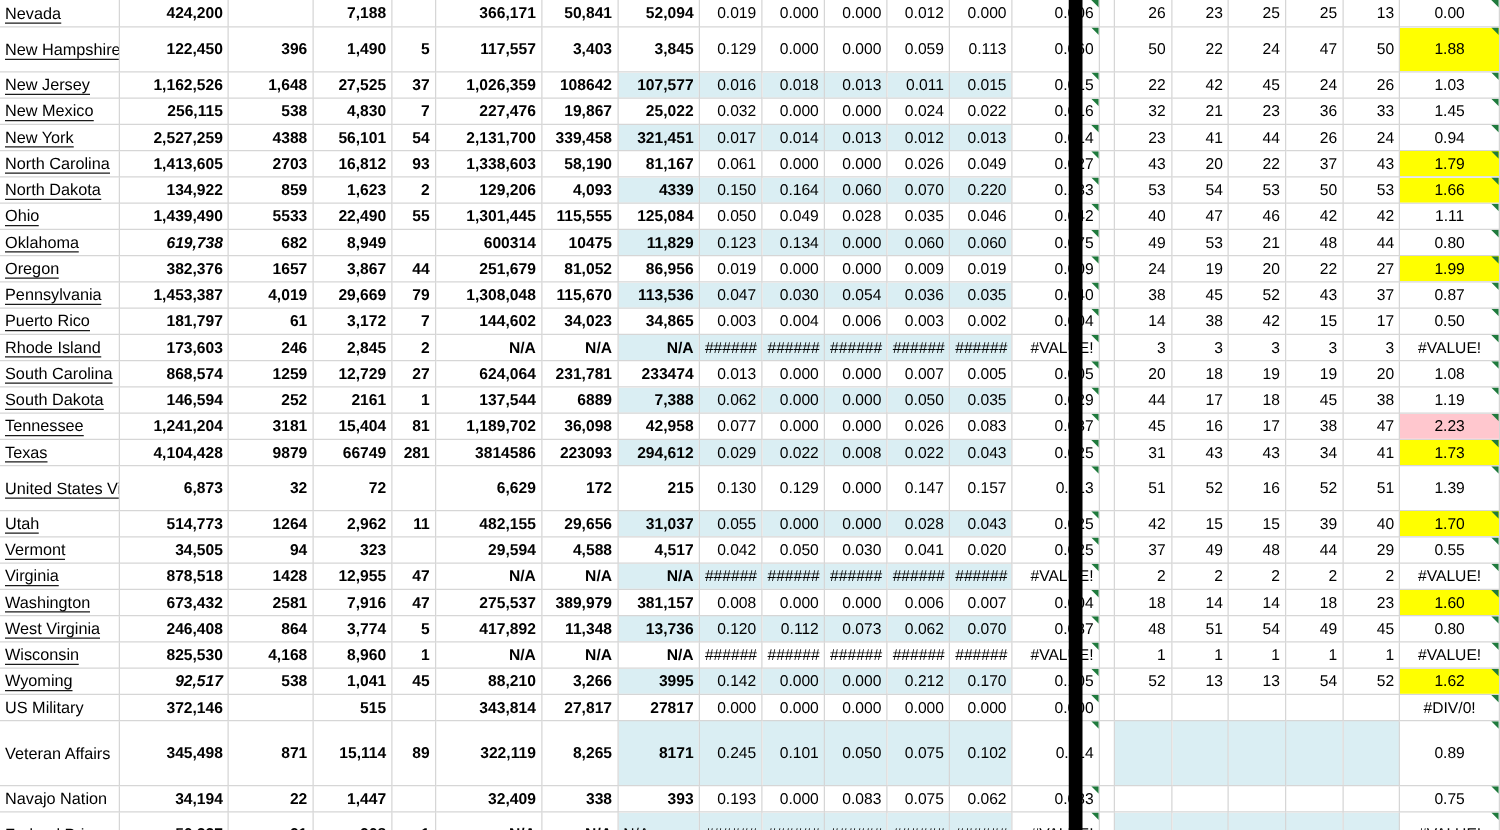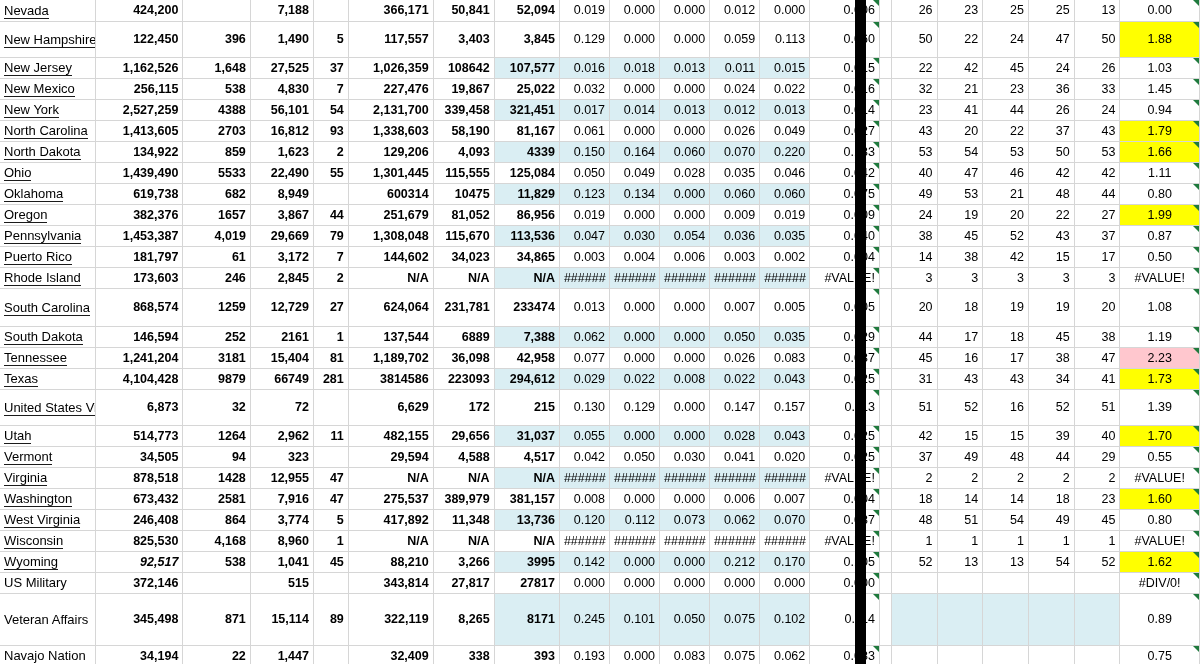--- a/index.html
+++ b/index.html
@@ -306,21 +306,21 @@
           <td class="gapcell" style="height: 21px;"></td>
           <td class="rank" style="height: 21px;">40</td>
           <td class="rank" style="height: 21px;">47</td>
           <td class="rank" style="height: 21px;">46</td>
           <td class="rank" style="height: 21px;">42</td>
           <td class="rank" style="height: 21px;">42</td>
           <td class="ratio cmt" style="height: 21px;">1.11</td>
         </tr>
         <tr style="height: 21px;">
           <td class="name" style="height: 21px;"><span class="lnk">Oklahoma</span></td>
-          <td class="num" style="height: 21px;">619,738</td>
+          <td class="num" style="height: 21px; font-style: italic;">619,738</td>
           <td class="num" style="height: 21px;">682</td>
           <td class="num" style="height: 21px;">8,949</td>
           <td class="num" style="height: 21px;"></td>
           <td class="num" style="height: 21px;">600314</td>
           <td class="num" style="height: 21px;">10475</td>
           <td class="num band" style="height: 21px;">11,829</td>
           <td class="dec band" style="height: 21px;">0.123</td>
           <td class="dec band" style="height: 21px;">0.134</td>
           <td class="dec band" style="height: 21px;">0.000</td>
           <td class="dec band" style="height: 21px;">0.060</td>
@@ -427,21 +427,21 @@
           <td class="ratio cmt" style="height: 21px;">#VALUE!</td>
         </tr>
         <tr style="height: 21px;">
           <td class="name" style="height: 21px;"><span class="lnk">South Carolina</span></td>
           <td class="num" style="height: 21px;">868,574</td>
           <td class="num" style="height: 21px;">1259</td>
           <td class="num" style="height: 21px;">12,729</td>
           <td class="num" style="height: 21px;">27</td>
           <td class="num" style="height: 21px;">624,064</td>
           <td class="num" style="height: 21px;">231,781</td>
-          <td class="num" style="height: 38px;">233474</td>
+          <td class="num" style="height: 21px;">233474</td>
           <td class="dec" style="height: 21px;">0.013</td>
           <td class="dec" style="height: 21px;">0.000</td>
           <td class="dec" style="height: 21px;">0.000</td>
           <td class="dec" style="height: 21px;">0.007</td>
           <td class="dec" style="height: 21px;">0.005</td>
           <td class="dec cmt" style="height: 21px;">0.005</td>
           <td class="gapcell" style="height: 21px;"></td>
           <td class="rank" style="height: 21px;">20</td>
           <td class="rank" style="height: 21px;">18</td>
           <td class="rank" style="height: 21px;">19</td>

